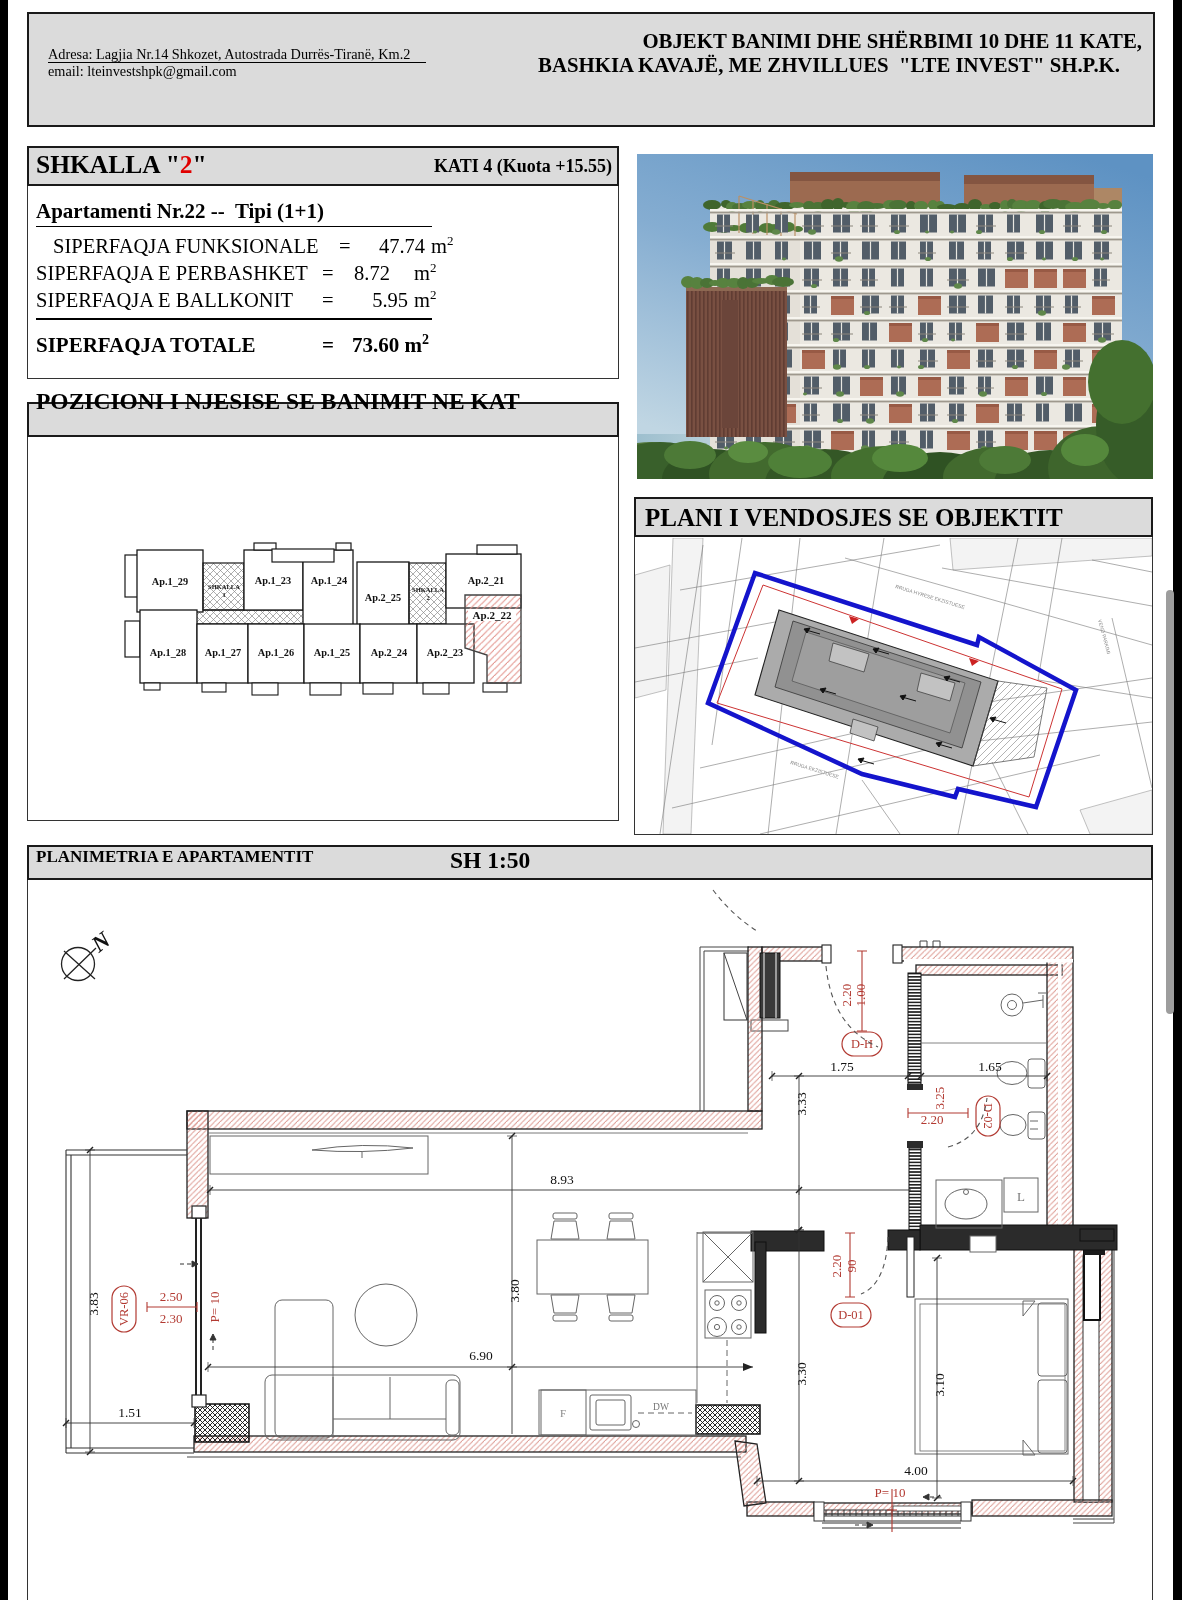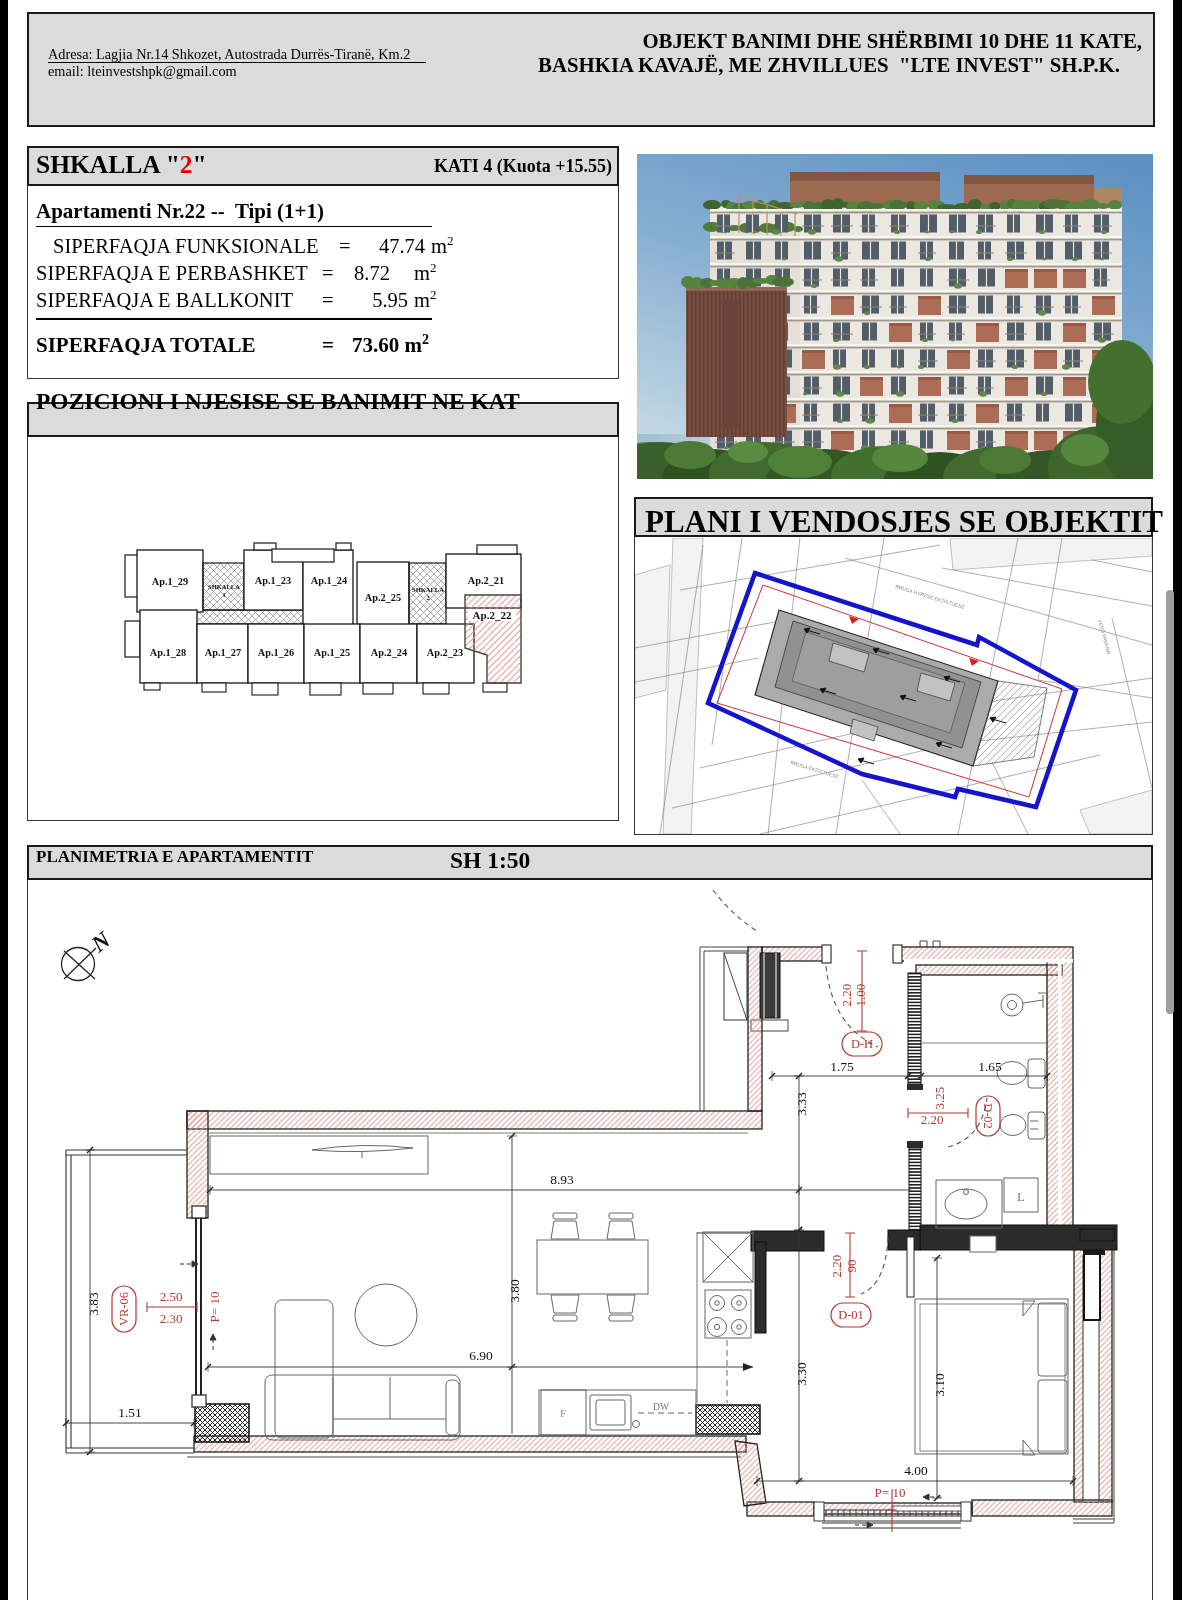--- a/index.html
+++ b/index.html
@@ -640,21 +640,21 @@
 <ellipse cx="800" cy="462" rx="32" ry="16" fill="#4f8038"></ellipse>
 <ellipse cx="900" cy="458" rx="28" ry="14" fill="#55883c"></ellipse>
 <ellipse cx="1005" cy="460" rx="26" ry="14" fill="#4d7a37"></ellipse>
 <ellipse cx="1085" cy="450" rx="24" ry="16" fill="#55883c"></ellipse>
 <ellipse cx="748" cy="452" rx="20" ry="11" fill="#5a8c40"></ellipse>
 
 </svg>
 
 <div class="graybox" style="left:634px;top:497px;width:519px;height:40px;"></div>
 <div class="whitebox" style="left:634px;top:537px;width:519px;height:298px;border-top:none;"></div>
-<div class="abs" style="left:645px;top:504px;font-size:31px;font-weight:bold;">PLANI I VENDOSJES SE OBJEKTIT</div>
+<div class="abs" style="left:645px;top:504px;font-size:25px;font-weight:bold;">PLANI I VENDOSJES SE OBJEKTIT</div>
 <svg class="abs" style="left:635px;top:538px;" width="517" height="296" viewBox="635 538 517 296">
 <defs>
 <pattern id="dgh" width="7" height="7" patternUnits="userSpaceOnUse">
   <path d="M-1,8 L8,-1 M-1,15 L15,-1" stroke="#666" stroke-width="0.5" fill="none"></path>
 </pattern>
 </defs>
 
 <g fill="#f3f3f3" stroke="#999" stroke-width="0.6">
   <polygon points="673,538 703,538 691,834 663,834"></polygon>
   <polygon points="635,575 670,565 666,690 635,698"></polygon>

